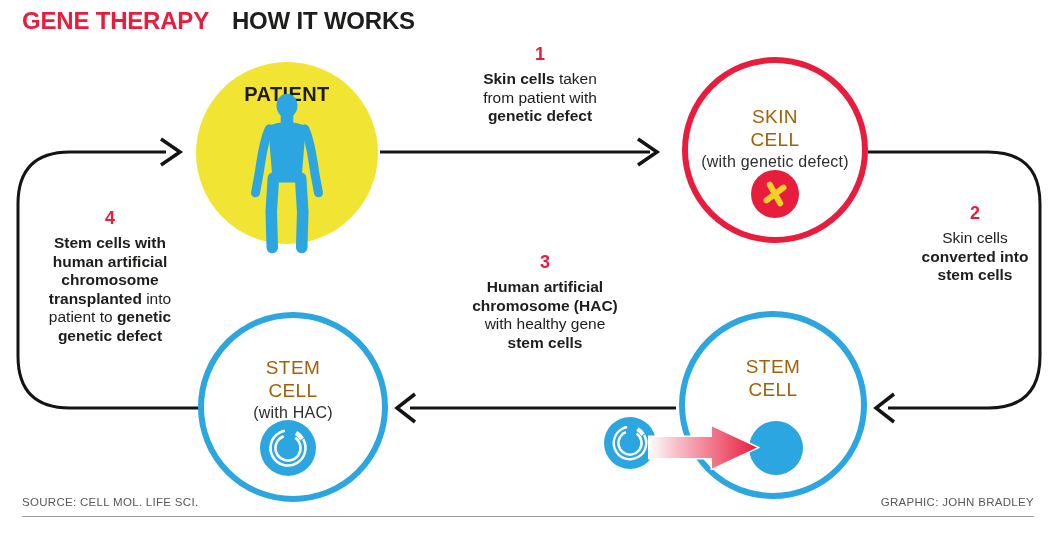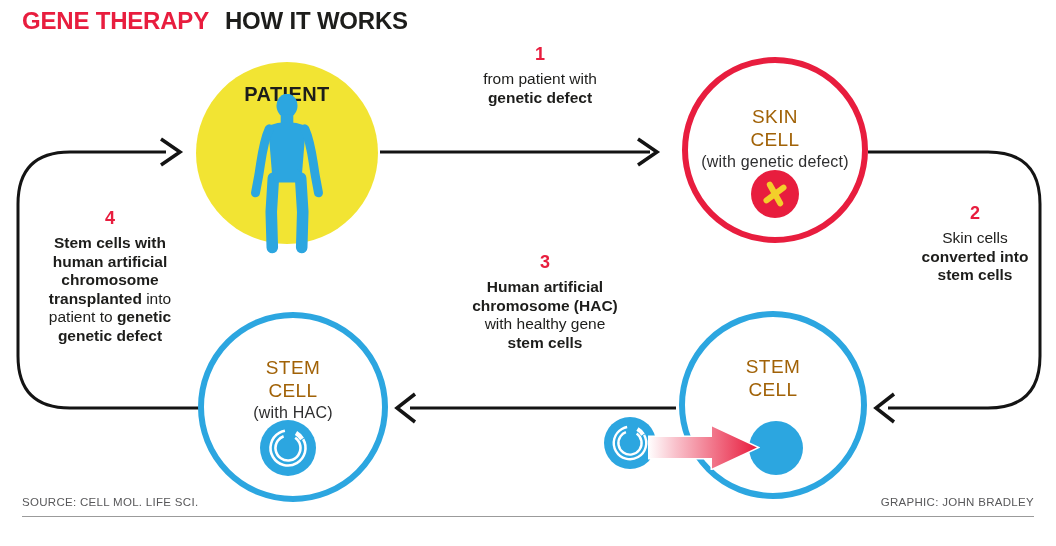--- a/index.html
+++ b/index.html
@@ -3,21 +3,21 @@
 <meta charset="utf-8">
 <style>
   html,body{margin:0;padding:0;background:#fff;}
   #canvas{
     position:relative;width:1056px;height:546px;background:#fff;overflow:hidden;
     font-family:"Liberation Sans","DejaVu Sans",sans-serif;color:var(--ink,#1d1d1b);
   }
   
   .title{position:absolute;left:22px;top:7px;font-size:24px;font-weight:bold;letter-spacing:-.2px;white-space:nowrap;}
   .title .t-red{color:var(--red,#e81d3e);}
-  .title .t-ink{color:var(--ink,#1d1d1b);margin-left:16px;}
+  .title .t-ink{color:var(--ink,#1d1d1b);margin-left:23px;}
   
   #connectors{position:absolute;left:0;top:0;z-index:1;}
   #connectors path{stroke:var(--line,#141414);fill:none;}
   
   .node{position:absolute;border-radius:50%;box-sizing:border-box;background:#fff;text-align:center;z-index:2;}
   #patient-node{left:196px;top:62px;width:182px;height:182px;background:var(--yellow,#f2e433);}
   .patient-label{display:block;margin-top:21px;font-size:20px;font-weight:bold;letter-spacing:.4px;color:var(--ink,#1d1d1b);}
   .silhouette{position:absolute;left:28px;top:32px;}
   #skin-node{left:682px;top:57px;width:186px;height:186px;border:6px solid var(--red,#e81d3e);padding-top:42px;}
   #stem-right-node{left:679px;top:311px;width:188px;height:188px;border:6.5px solid var(--blue,#2ca6e0);padding-top:38px;}
@@ -136,20 +136,21 @@
         <stop offset="0" stop-color="#ffffff"></stop>
         <stop offset="0.25" stop-color="#f9c2cc"></stop>
         <stop offset="1" stop-color="var(--red,#e81d3e)"></stop>
       </linearGradient>
     </defs>
     <polygon points="0,12 64,12 64,1.5 109,22.5 64,43.5 64,33 0,33" fill="url(#agrad)" stroke="#ffffff" stroke-width="3" paint-order="stroke"></polygon>
   </svg>
 
   <div class="step" id="step-1">
     <div class="step-num">1</div>
+    <div class="line"><span class="b">Skin cells</span><span> taken</span></div>
     <div class="line"><span>from patient with</span></div>
     <div class="line"><span class="b">genetic defect</span></div>
   </div>
 
   <div class="step" id="step-2">
     <div class="step-num">2</div>
     <div class="line"><span>Skin cells</span></div>
     <div class="line"><span class="b">converted into</span></div>
     <div class="line"><span class="b">stem cells</span></div>
   </div>

